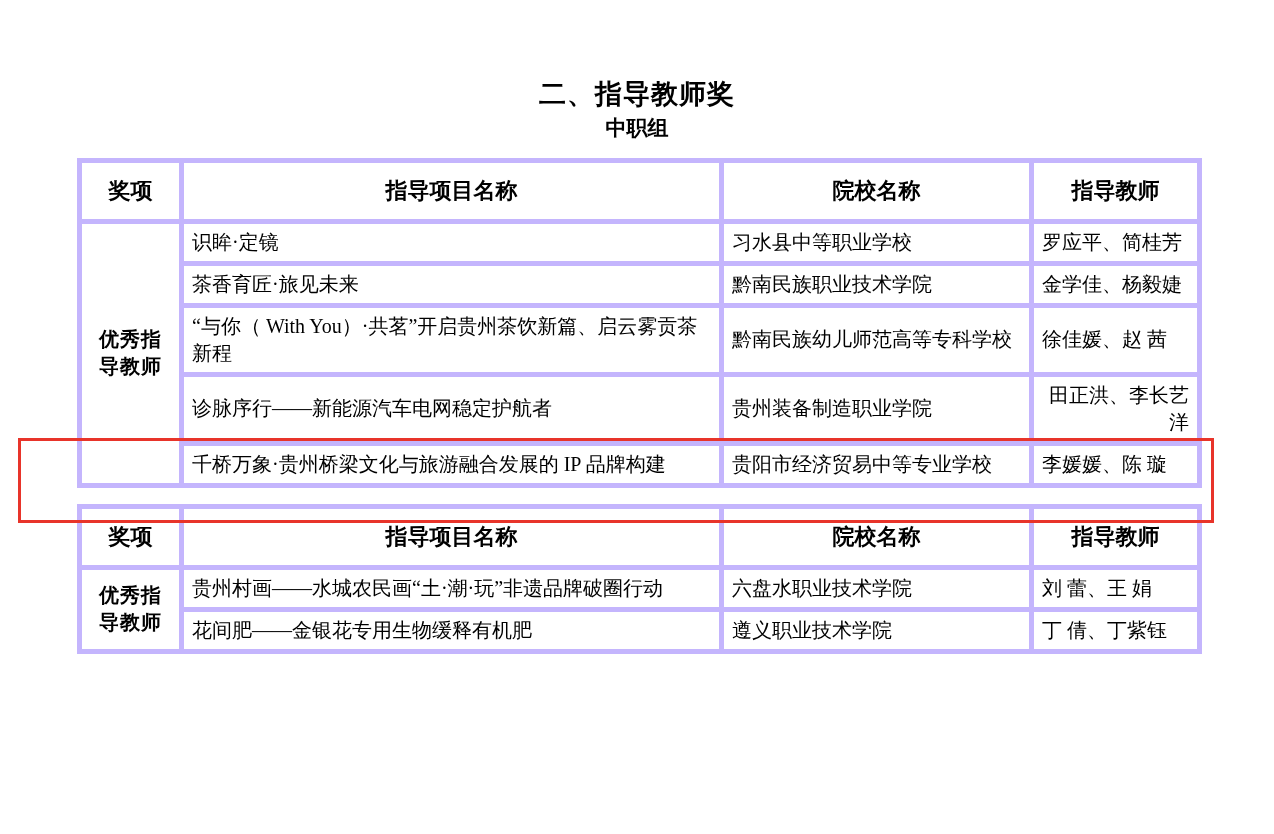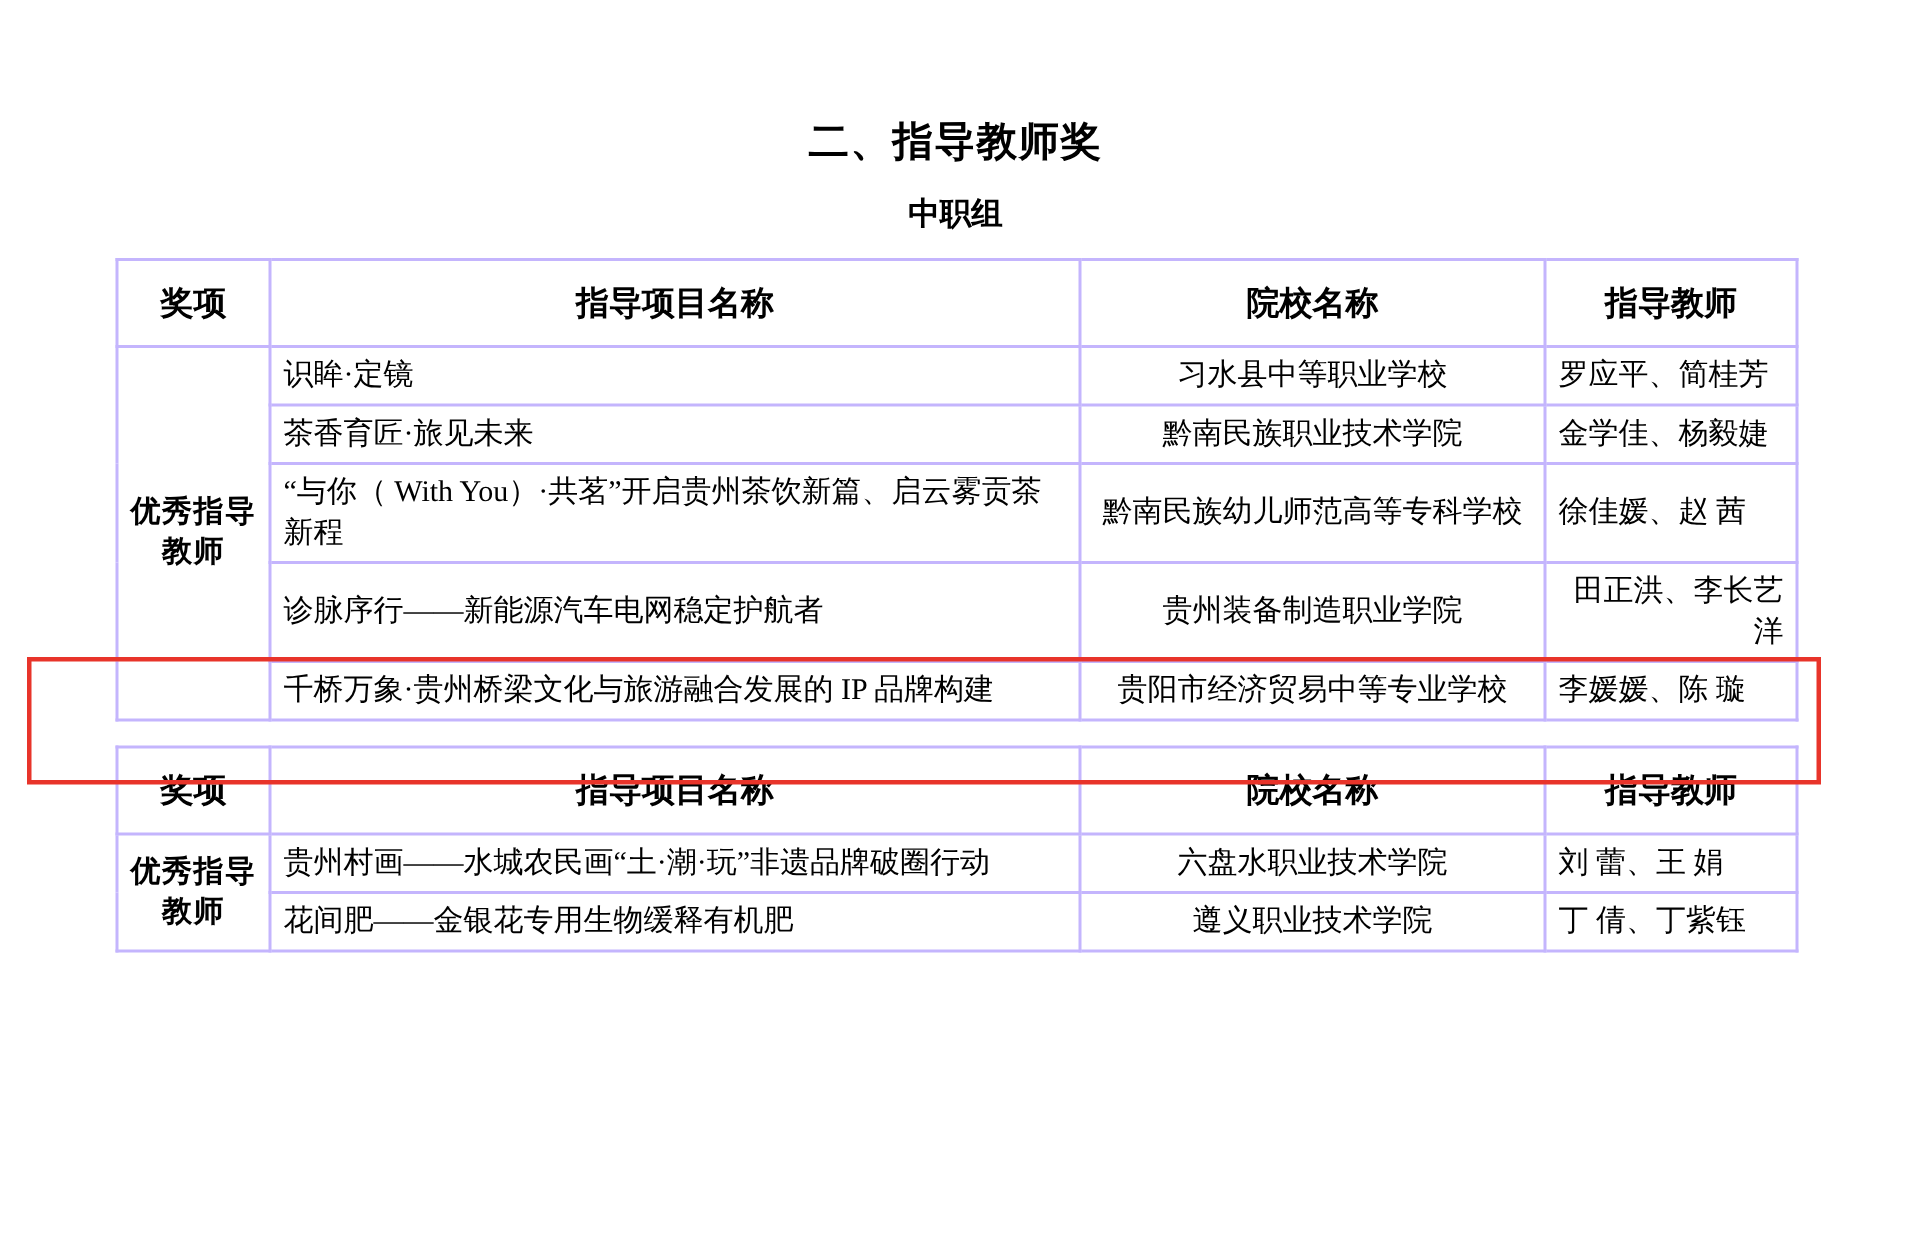--- a/index.html
+++ b/index.html
@@ -26,37 +26,37 @@
     font-size: 27px;
     font-weight: bold;
     letter-spacing: 1px;
     margin-top: 78px;
     line-height: 1.2;
   }
   .section-label {
     text-align: center;
     font-size: 21px;
     font-weight: bold;
-    margin-top: 20px;
+    margin-top: 6px;
     line-height: 1.2;
   }
   .section-label.second {
     margin-top: 14px;
   }
   .table-wrap {
     width: 1120px;
     margin: 16px auto 0 auto;
   }
   table.award {
     border-collapse: collapse;
     width: 100%;
     table-layout: fixed;
   }
   table.award th, table.award td {
-    border: 2px solid #c4b5fd;
+    border: 5px solid #c4b5fd;
     padding: 5px 8px;
     font-size: 20px;
     line-height: 1.35;
     vertical-align: middle;
   }
   table.award thead th {
     text-align: center;
     font-weight: bold;
     font-size: 22px;
     height: 48px;
@@ -71,21 +71,21 @@
     text-align: center;
     font-weight: bold;
     font-size: 21px;
     line-height: 1.45;
     letter-spacing: 1px;
   }
   td.project-cell {
     text-align: left;
   }
   td.school-cell {
-    text-align: center;
+    text-align: left;
   }
   td.teacher-cell {
     text-align: left;
     white-space: nowrap;
   }
   td.teacher-cell.wrap {
     white-space: normal;
     text-align: right;
   }
   .highlight-box {

